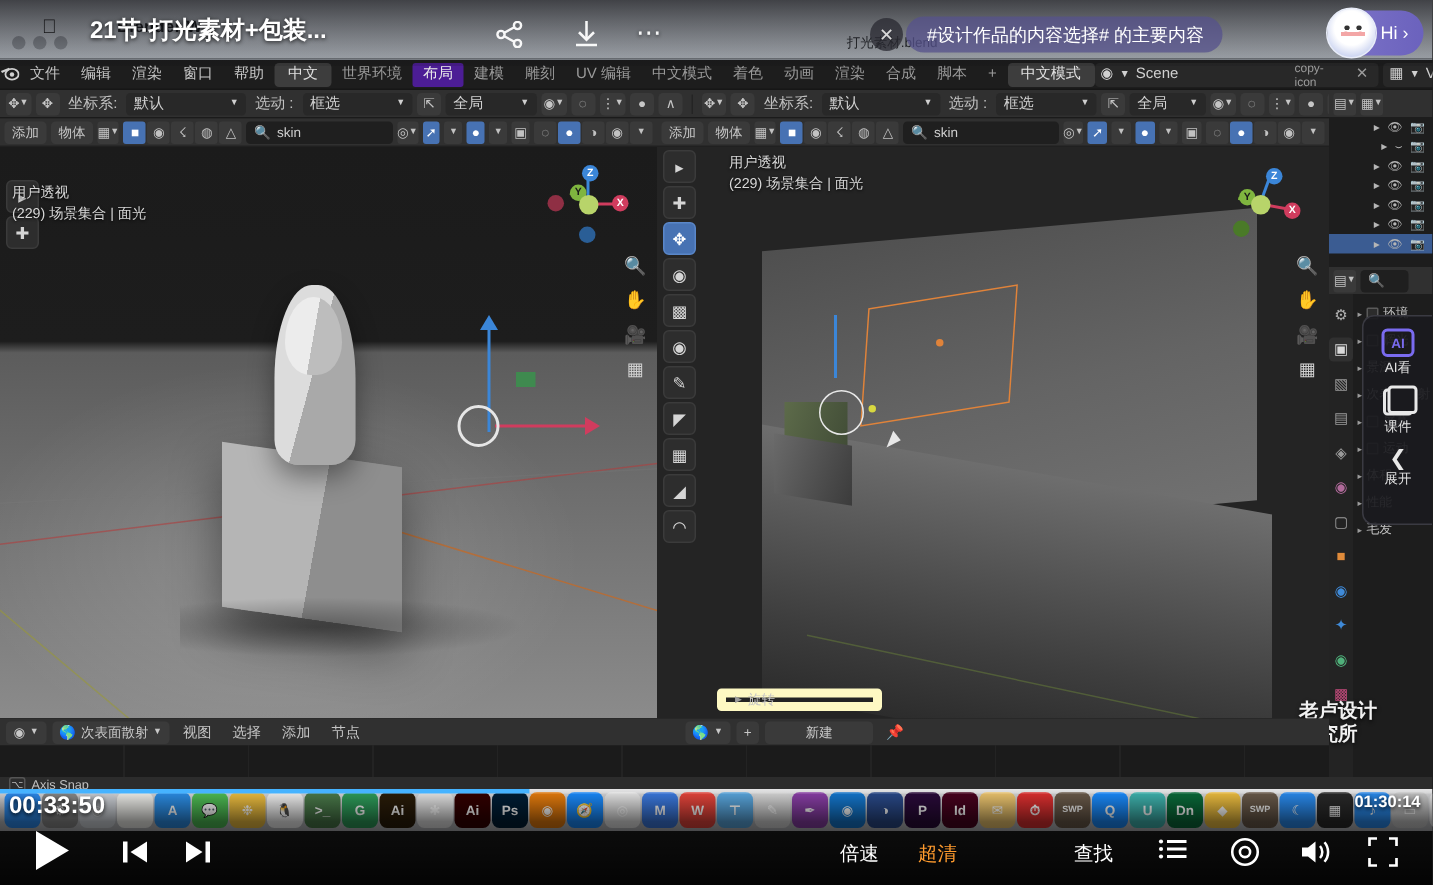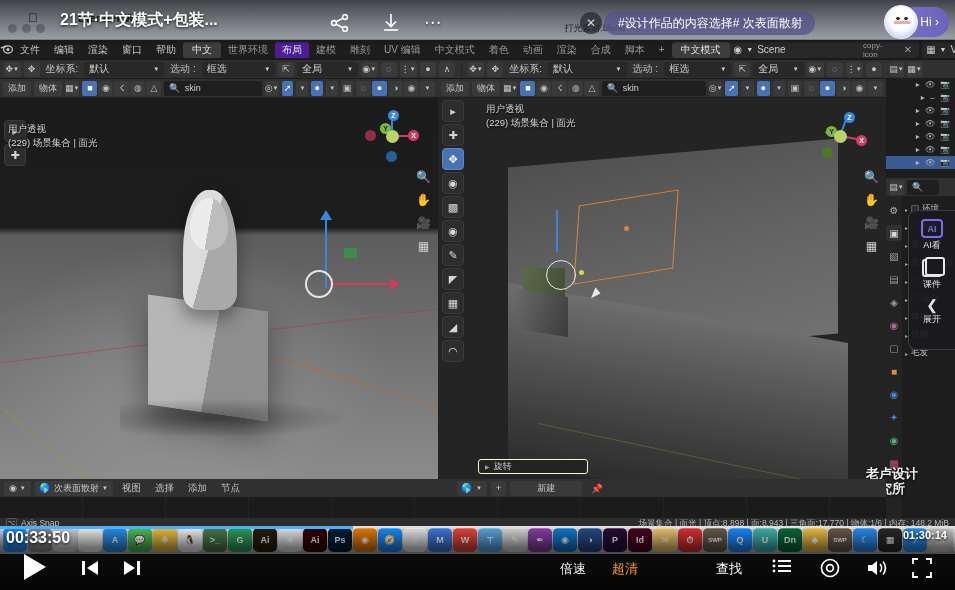--- a/index.html
+++ b/index.html
@@ -143,21 +143,21 @@
   
   .vp-toolbar { position:absolute; left:4px; display:flex; flex-direction:column; gap:2px; }
   .tool-btn { width:22px; height:22px; background:#2d2d2d; border:1px solid #3b3b3b; border-radius:4px;
               display:flex; align-items:center; justify-content:center; color:#d5d5d5; font-size:11px; }
   .tool-btn.on { background:#4772b3; border-color:#5a87c9; color:#fff; }
 
   .vp-overlay-text { position:absolute; left:8px; color:#d8d8d8; font-size:9.5px; line-height:14px;
                      text-shadow:0 1px 2px rgba(0,0,0,.9); }
 
   #op-panel {
-    left:478px; top:459px; width:110px; height:15px; background:#232323; border:1px solid #fef9c3;
+    left:478px; top:459px; width:110px; height:15px; background:#232323; border:6px solid #fef9c3;
     border-radius:3px; display:flex; align-items:center; gap:4px; padding:0 6px; color:#c6c6c6; font-size:9px;
   }
 
   
   #outliner { left:886px; top:60px; width:69px; height:118px; background:#1d1d1d; }
   #outliner-header { height:18px; background:#303030; display:flex; align-items:center; gap:3px; padding:0 3px; }
   .ol-row { height:13px; display:flex; align-items:center; justify-content:flex-end;
             gap:5px; padding:0 5px 0 14px; color:#b5b5b5; font-size:8px; }
   .ol-row.sel { background:#3b5c92; }
   #outliner-search { position:absolute; left:886px; top:178px; width:69px; height:18px;
@@ -696,21 +696,20 @@
     <div style="width:270px"></div>
   </div>
   <div id="shader-body"></div>
 </div>
 
 <div id="statusbar" class="abs">
   <div id="status-left">
     <span class="kbd">⌥</span>
     <span>Axis Snap</span>
   </div>
-  <div id="status-right">场景集合 | 面光 | 顶点:8,898 | 面:8,943 | 三角面:17,770 | 物体:1/6 | 内存: 148.2 MiB</div>
 </div>
 
 <div id="dock" class="abs">
     <div class="dock-ico" style="background: rgb(45, 140, 240);"></div>
     <div class="dock-ico" style="background: rgb(138, 138, 138);">⚙</div>
     <div class="dock-ico" style="background: rgb(208, 212, 218);">◉</div>
     <div class="dock-ico" style="background: rgb(242, 242, 238);"></div>
     <div class="dock-ico" style="background: rgb(44, 143, 232);">A</div>
     <div class="dock-ico" style="background: rgb(79, 191, 85);">💬</div>
     <div class="dock-ico" style="background: rgb(240, 192, 64);">❉</div>
@@ -802,36 +801,36 @@
 <div class="pl-ico abs" style="left:912px;">
   <svg width="20" height="20" viewBox="0 0 20 20" stroke="#fff" stroke-width="1.8" fill="none">
     <path d="M1 6 V1 H6"></path>
       <path d="M14 1 H19 V6"></path>
       <path d="M19 14 V19 H14"></path>
       <path d="M6 19 H1 V14"></path>
     </svg>
 </div>
 
 <div id="video-top" class="abs"></div>
-<div id="video-title" class="abs">21节·中文模式+包装...</div>
+<div id="video-title" class="abs">21节·打光素材+包装...</div>
 <div id="share-icon" class="vtop-icon abs">
   <svg width="20" height="18" viewBox="0 0 20 18" stroke="#fff" stroke-width="1.6" fill="none">
     <circle cx="15" cy="3" r="2.4"></circle>
       <circle cx="4" cy="9" r="2.4"></circle>
       <circle cx="15" cy="15" r="2.4"></circle>
     <path d="M6.2 7.8 L12.9 4.2"></path>
       <path d="M6.2 10.2 L12.9 13.8"></path>
     </svg>
 </div>
 <div id="download-icon" class="vtop-icon abs">
   <svg width="18" height="19" viewBox="0 0 18 19" stroke="#fff" stroke-width="1.7" fill="none">
     <path d="M9 1 V13"></path>
       <path d="M4 8.5 L9 13.5 L14 8.5"></path>
       <path d="M2 17 H16"></path>
     </svg>
 </div>
 <div id="more-icon" class="vtop-icon abs">⋯</div>
 <div id="close-pill" class="abs">✕</div>
-<div id="topic-pill" class="abs">#设计作品的内容选择# 次表面散射</div>
+<div id="topic-pill" class="abs">#设计作品的内容选择# 的主要内容</div>
 <div id="avatar-pill" class="abs">
   <div id="avatar"></div>
   <span>Hi ›</span>
 </div>
 
 </body></html>

